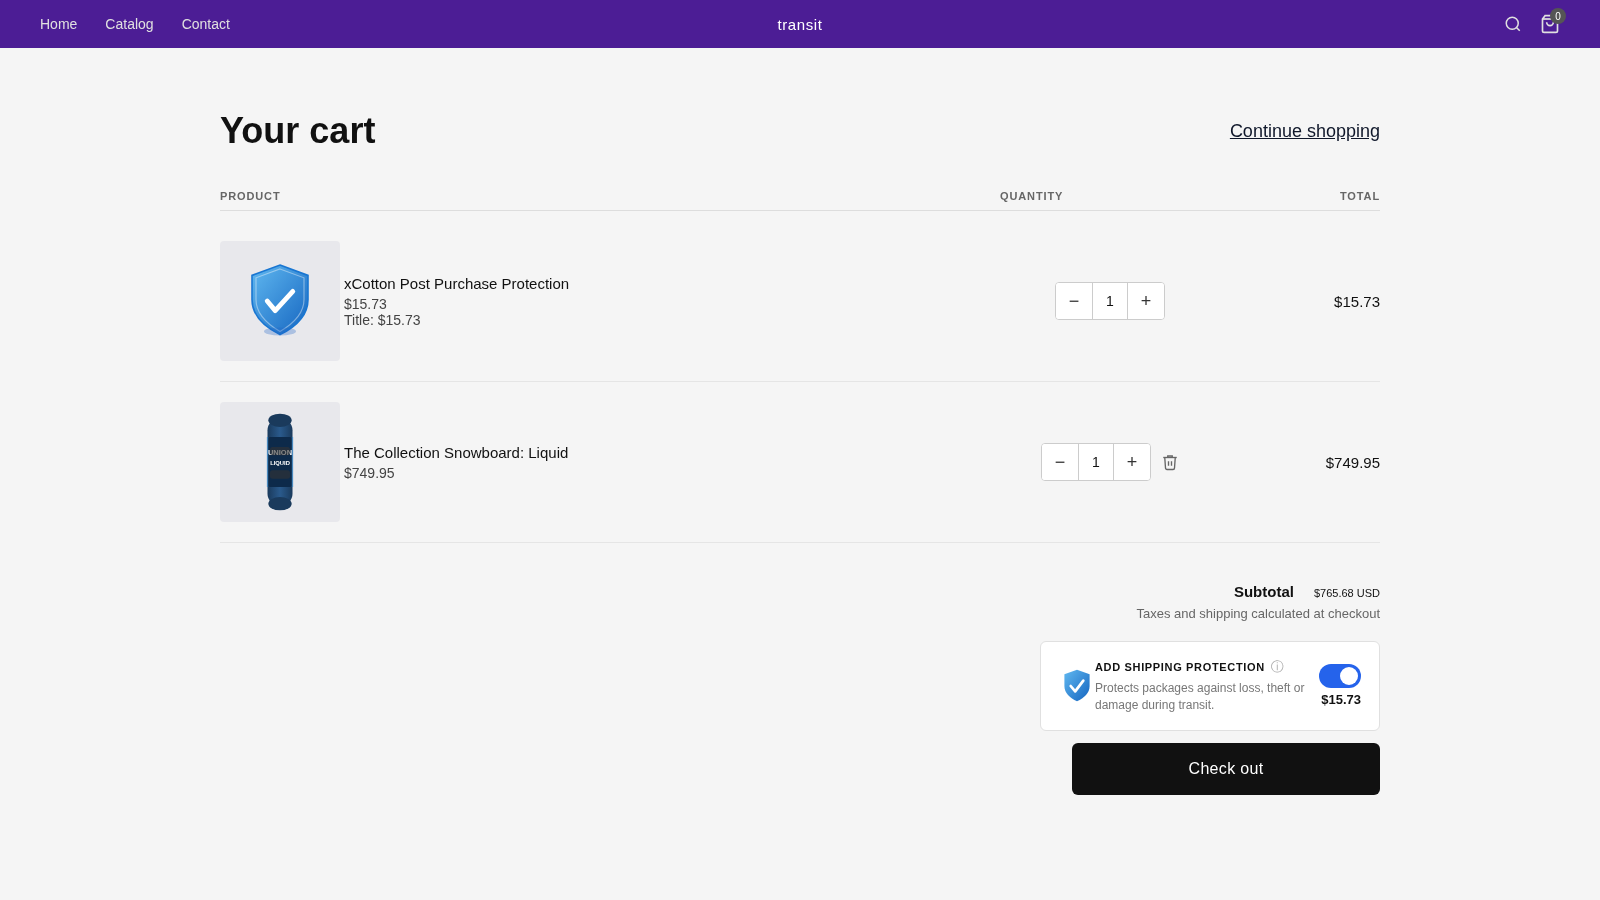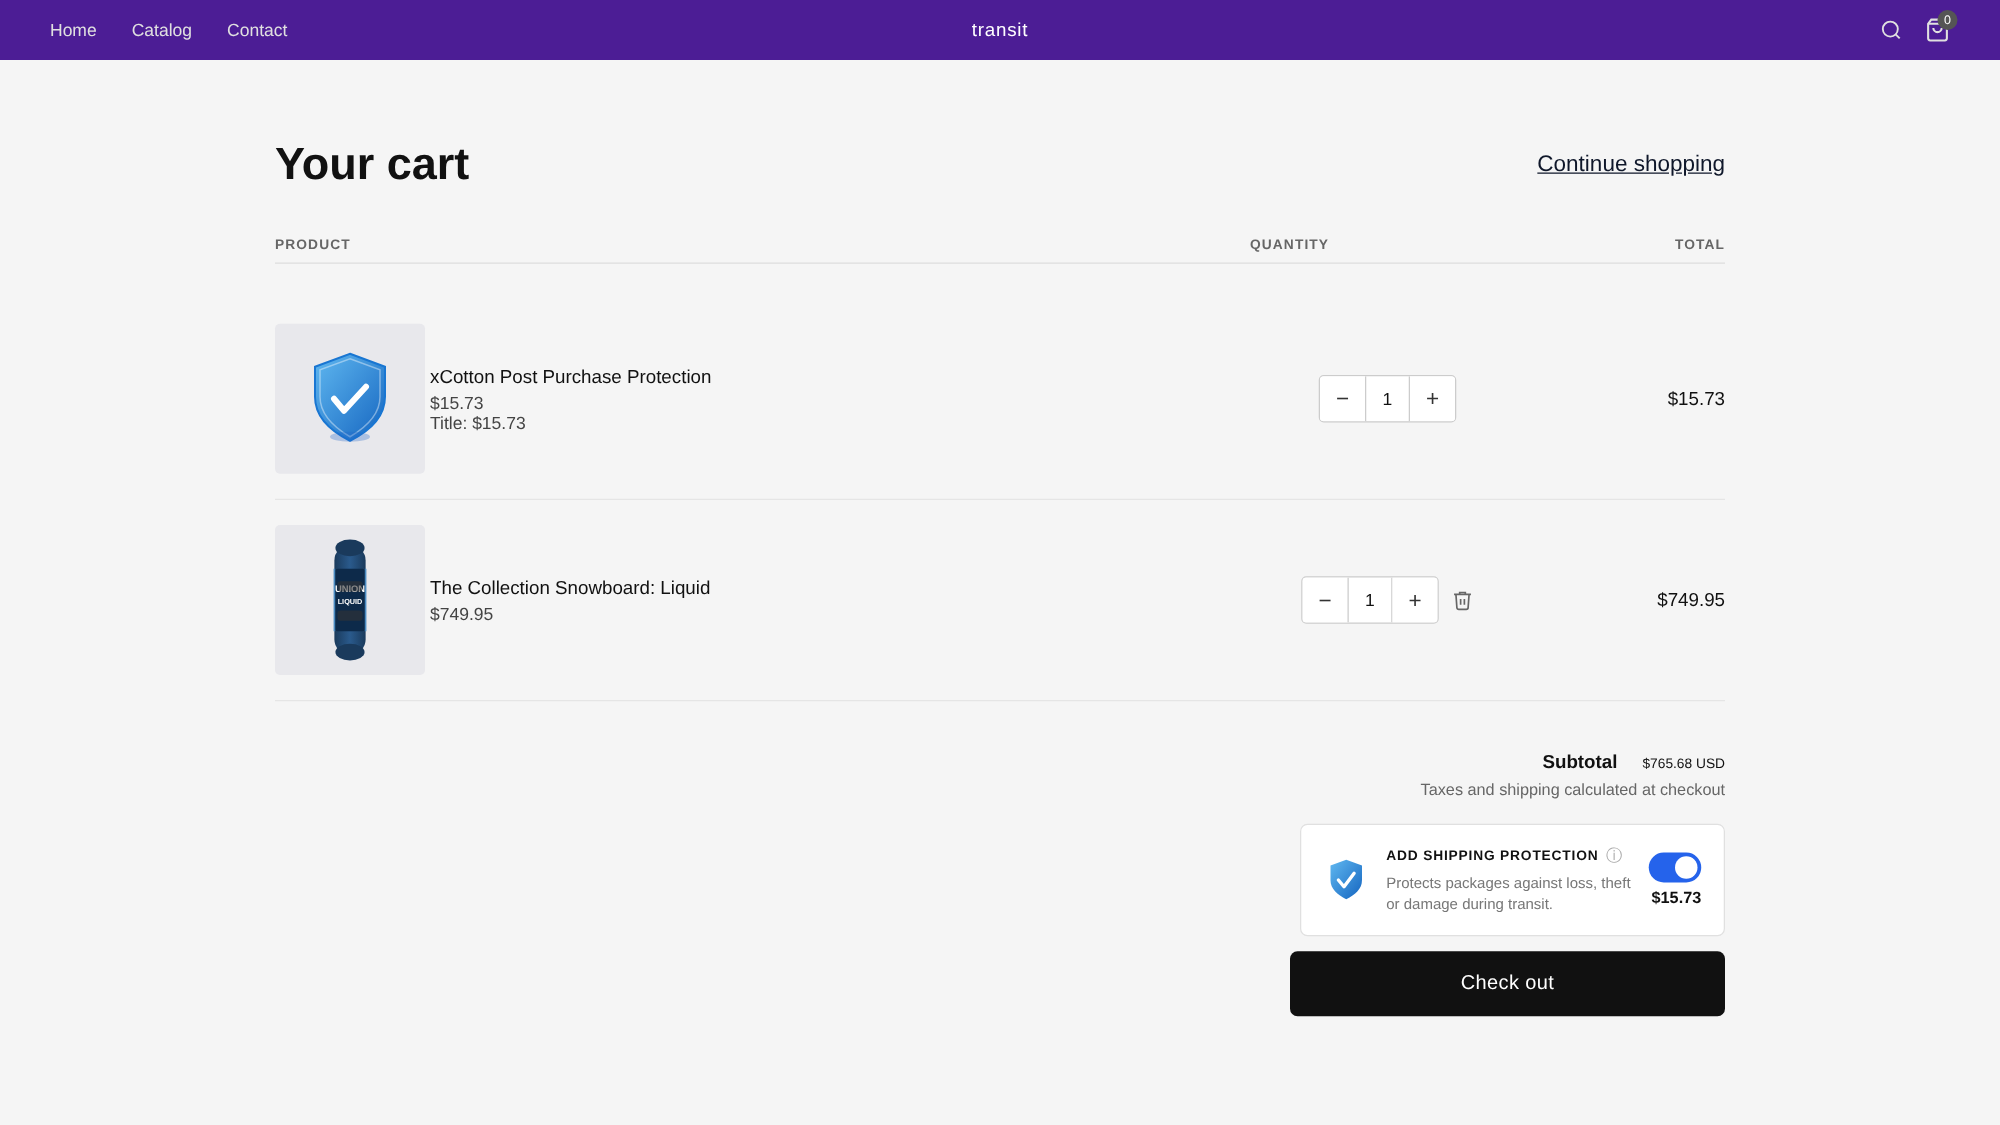--- a/index.html
+++ b/index.html
@@ -95,21 +95,21 @@
       font-size: 18px;
       cursor: pointer;
     }
 
     
     .cart-header {
       display: grid;
       grid-template-columns: 1fr 220px 160px;
       padding: 8px 0;
       border-bottom: 1px solid #ddd;
-      margin-bottom: 28px;
+      margin-bottom: 10px;
     }
     .cart-header-label {
       font-size: 11px;
       font-weight: 600;
       letter-spacing: 0.08em;
       color: #666;
       text-transform: uppercase;
     }
     .cart-header-label.right {
       text-align: right;
@@ -260,21 +260,21 @@
 
     
     .shipping-protection-card {
       background: #fff;
       border: 1px solid #e0e0e0;
       border-radius: 6px;
       padding: 16px 18px;
       width: 340px;
       display: flex;
       align-items: center;
-      gap: 14px;
+      gap: 0;
       margin-bottom: 12px;
     }
     .shield-small {
       width: 36px;
       height: 36px;
       flex-shrink: 0;
     }
     .sp-info {
       flex: 1;
     }
@@ -326,21 +326,21 @@
       transition: right 0.2s;
     }
     .sp-price {
       font-size: 13px;
       font-weight: 600;
       color: #111;
     }
 
     
     .checkout-btn {
-      width: 348px;
+      width: 308px;
       height: 52px;
       background: #111;
       color: #fff;
       border: none;
       border-radius: 6px;
       font-size: 16px;
       font-weight: 500;
       cursor: pointer;
       letter-spacing: 0.02em;
     }

